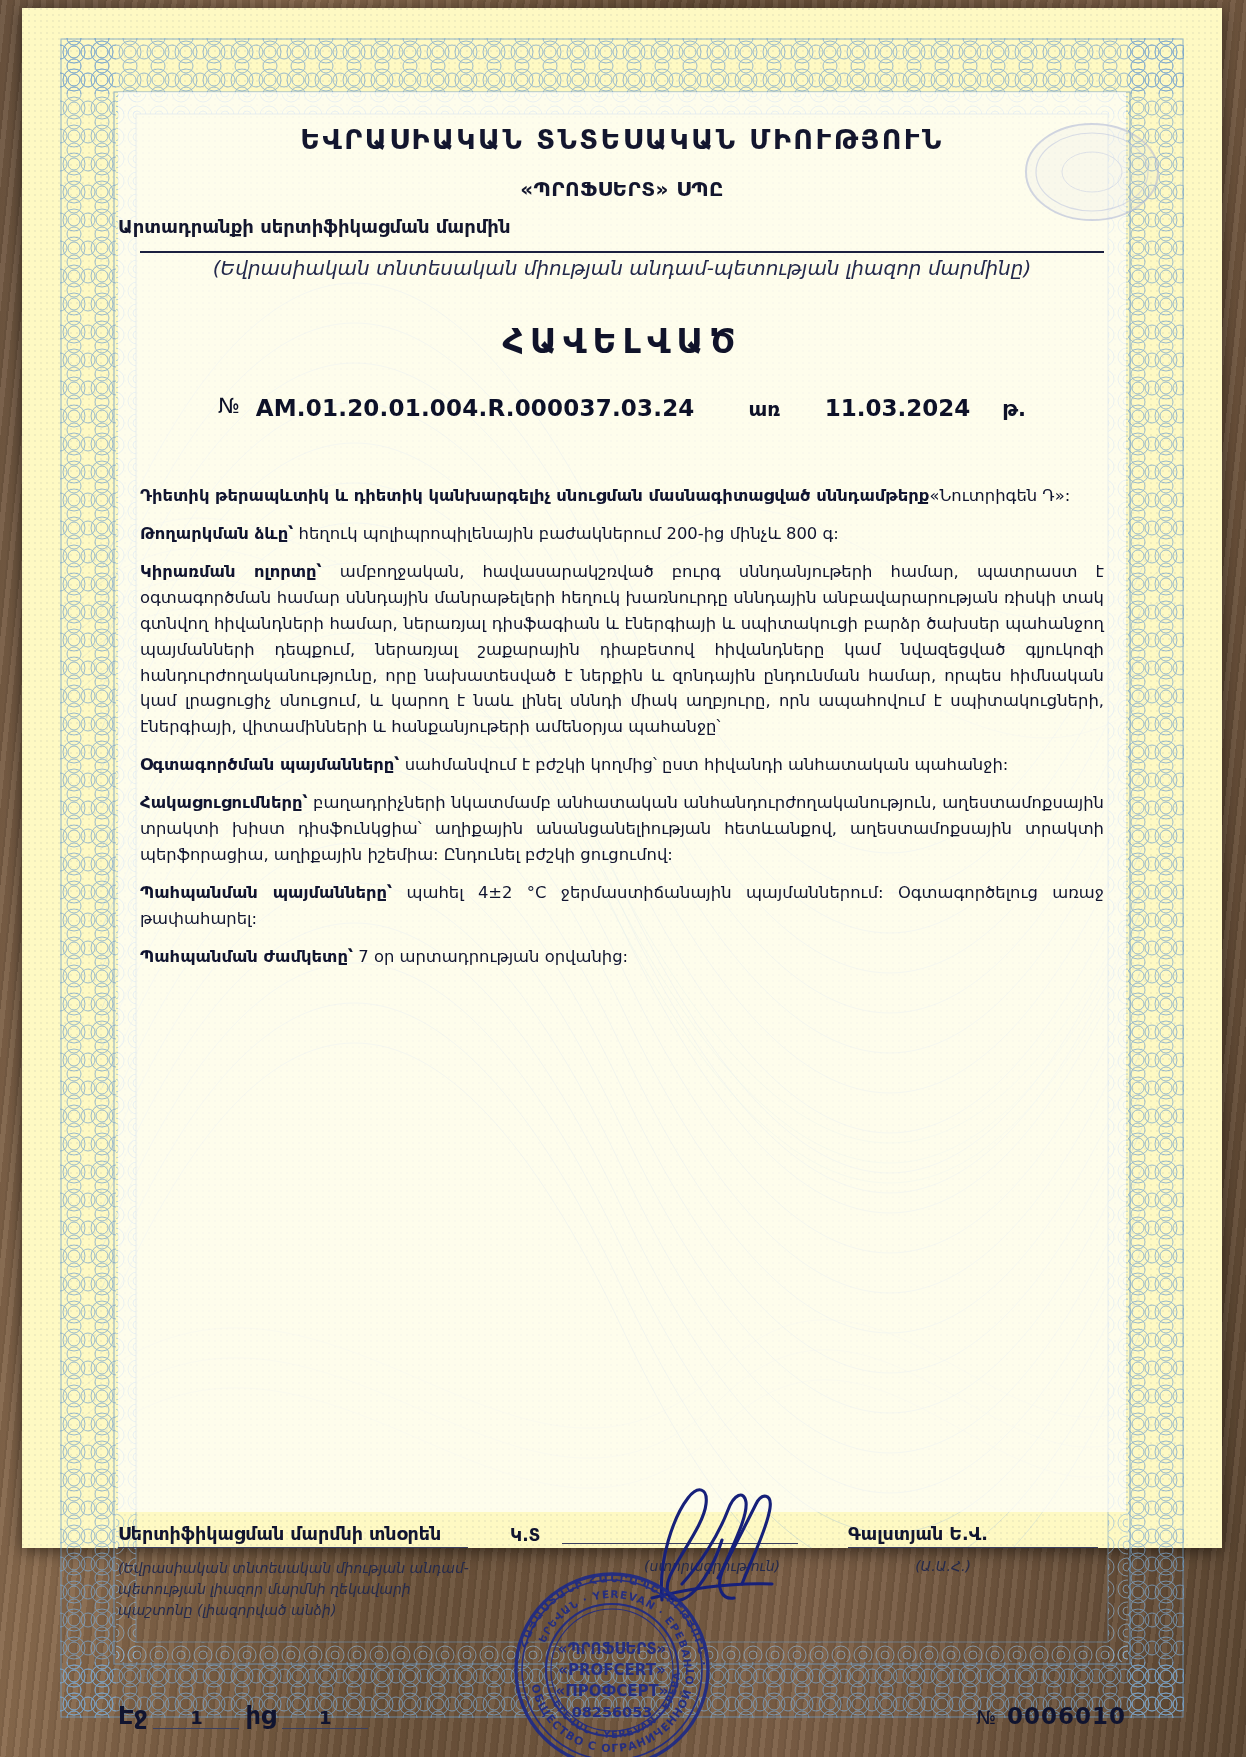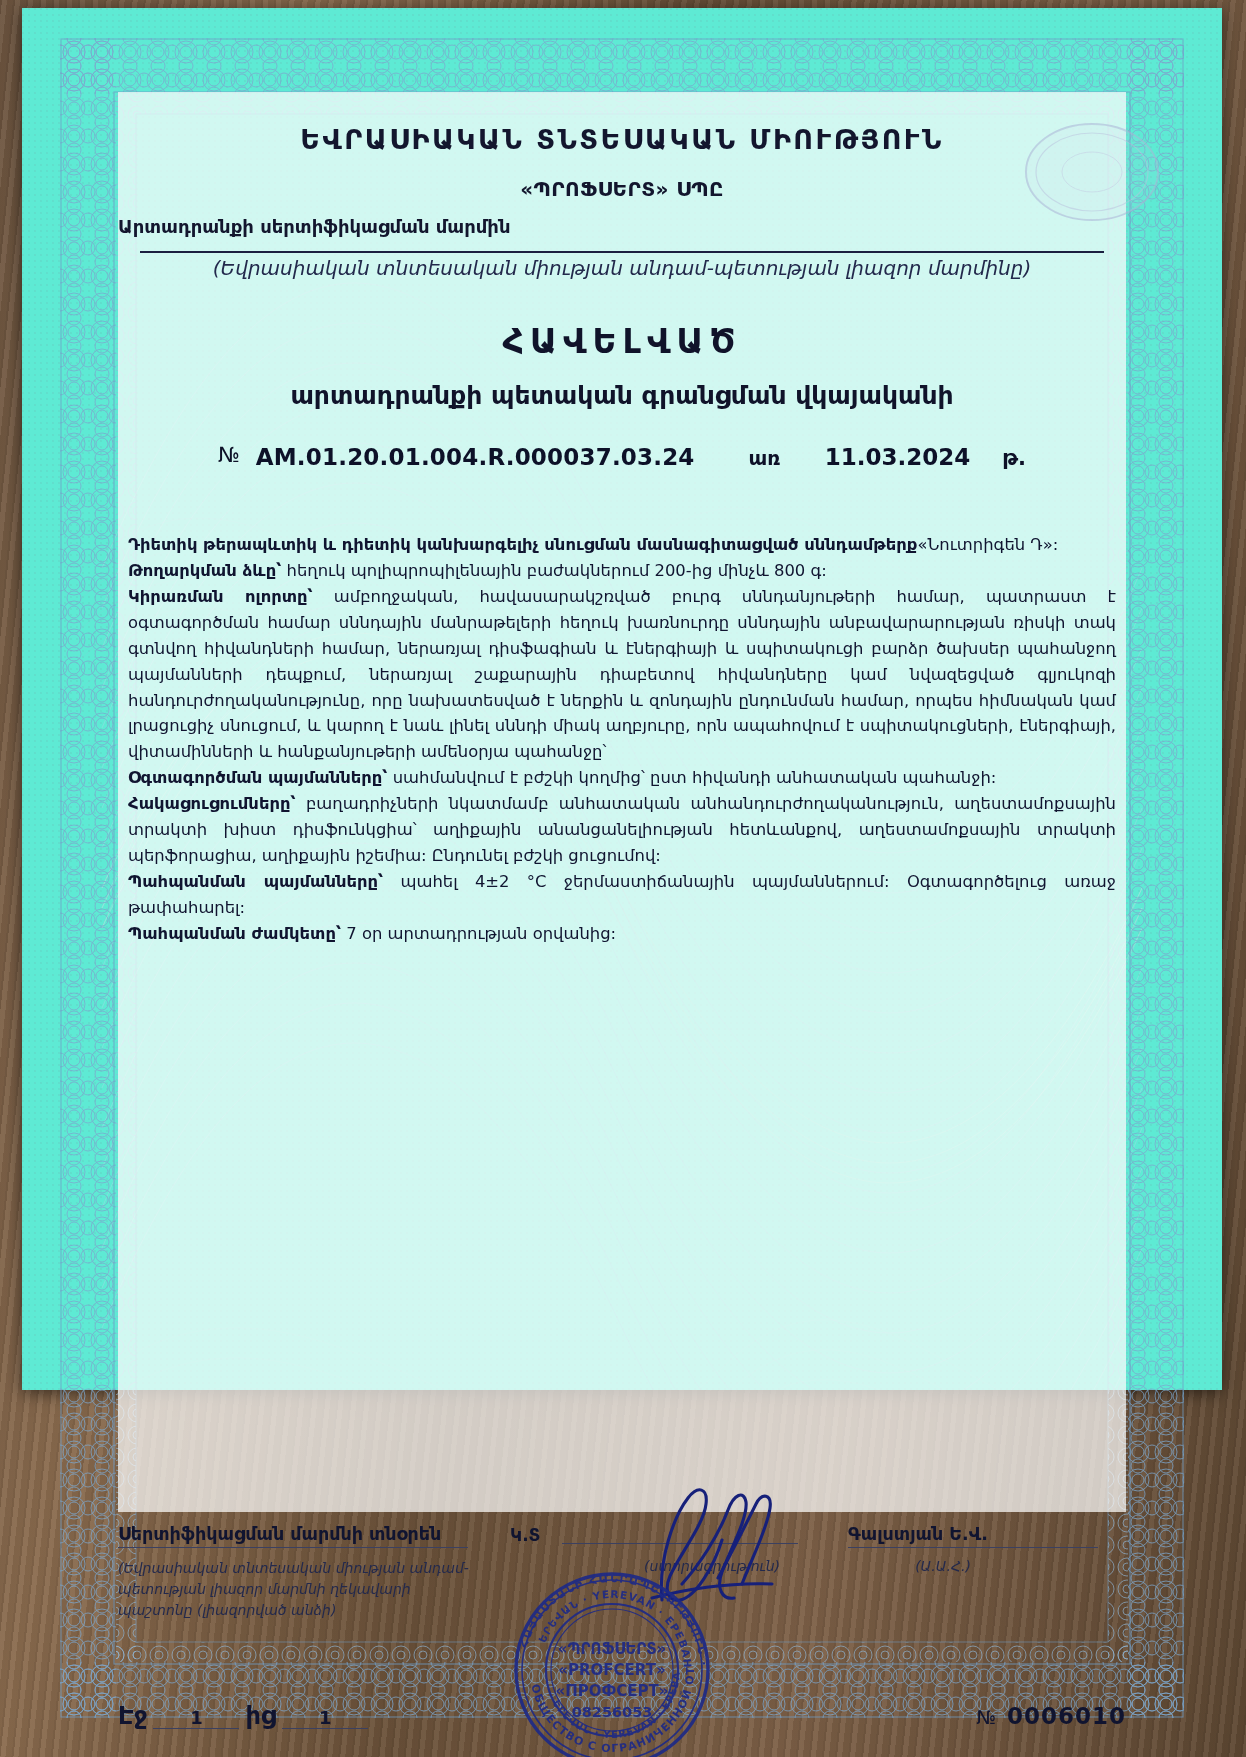--- a/index.html
+++ b/index.html
@@ -26,22 +26,22 @@
         rgba(0,0,0,0.06) 7px, rgba(0,0,0,0.06) 13px),
       linear-gradient(100deg, #6d5540 0%, #8a6b4e 20%, #6a5139 45%, #7d6047 70%, #5d4732 100%);
   }
 
   
   .sheet {
     position: absolute;
     left: 22px;
     top: 8px;
     width: 1200px;
-    height: 1382px;
-    background: #5eead4;
+    height: 1540px;
+    background: #fef9c3;
     box-shadow: 0 3px 16px rgba(0,0,0,0.55);
   }
 
   
   .guilloche {
     position: absolute;
     inset: 0;
     overflow: hidden;
     pointer-events: none;
   }
@@ -176,21 +176,21 @@
     font-weight: 700;
   }
 
   .body-block {
     margin: 62px 10px 0 10px;
     font-size: 16.4px;
     line-height: 1.58;
     color: #101430;
     text-align: justify;
   }
-  .body-block p { margin: 0; }
+  .body-block p { margin: 12px; }
   .lbl { font-weight: 700; }
 
   
   .sig-area {
     position: absolute;
     left: 96px;
     top: 1516px;
     width: 1008px;
     height: 220px;
   }
@@ -445,21 +445,20 @@
 
     <div class="org-title">ԵՎՐԱՍԻԱԿԱՆ  ՏՆՏԵՍԱԿԱՆ  ՄԻՈՒԹՅՈՒՆ</div>
     <div class="org-name">«ՊՐՈՖՍԵՐՏ» ՍՊԸ</div>
     <div class="org-sub">Արտադրանքի սերտիֆիկացման մարմին</div>
 
     <div class="rule"></div>
 
     <div class="org-note">(Եվրասիական տնտեսական միության անդամ-պետության լիազոր մարմինը)</div>
 
     <div class="doc-title">ՀԱՎԵԼՎԱԾ</div>
-    <div class="doc-subtitle">արտադրանքի պետական գրանցման վկայականի</div>
 
     <div class="numrow">
       <span class="nsym">№</span>
       <span class="regno">AM.01.20.01.004.R.000037.03.24</span>
       <span class="dateword">առ</span>
       <span class="datev">11.03.2024</span>
       <span class="yearmark">թ.</span>
     </div>
 
     <div class="body-block">

